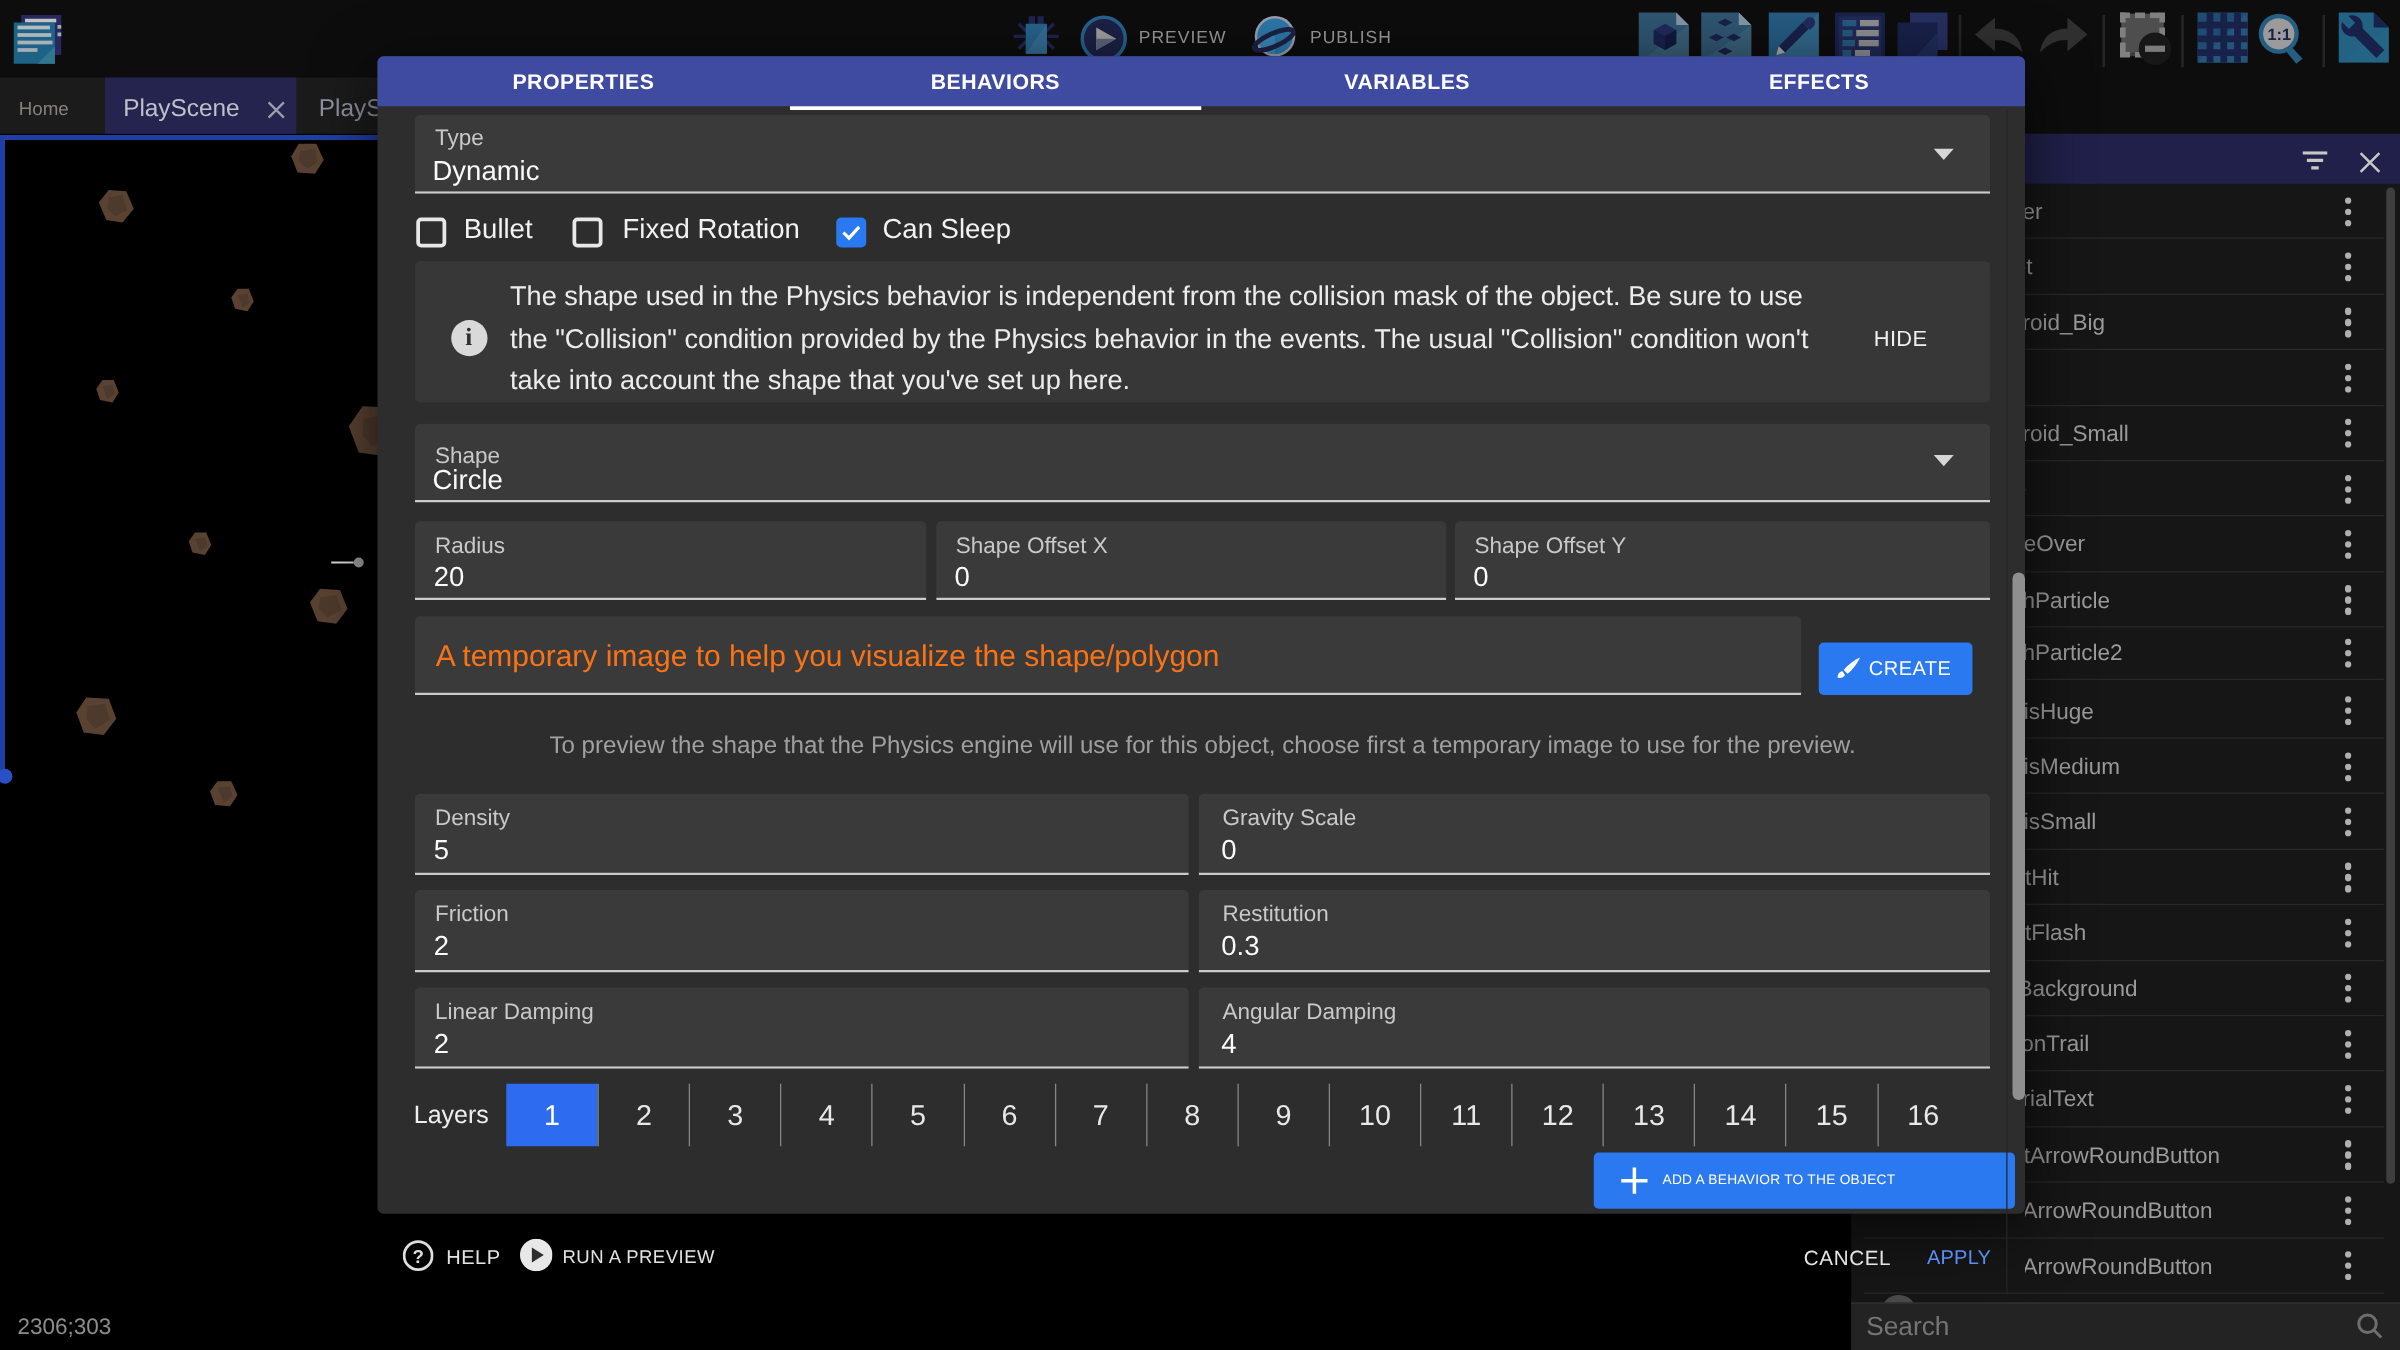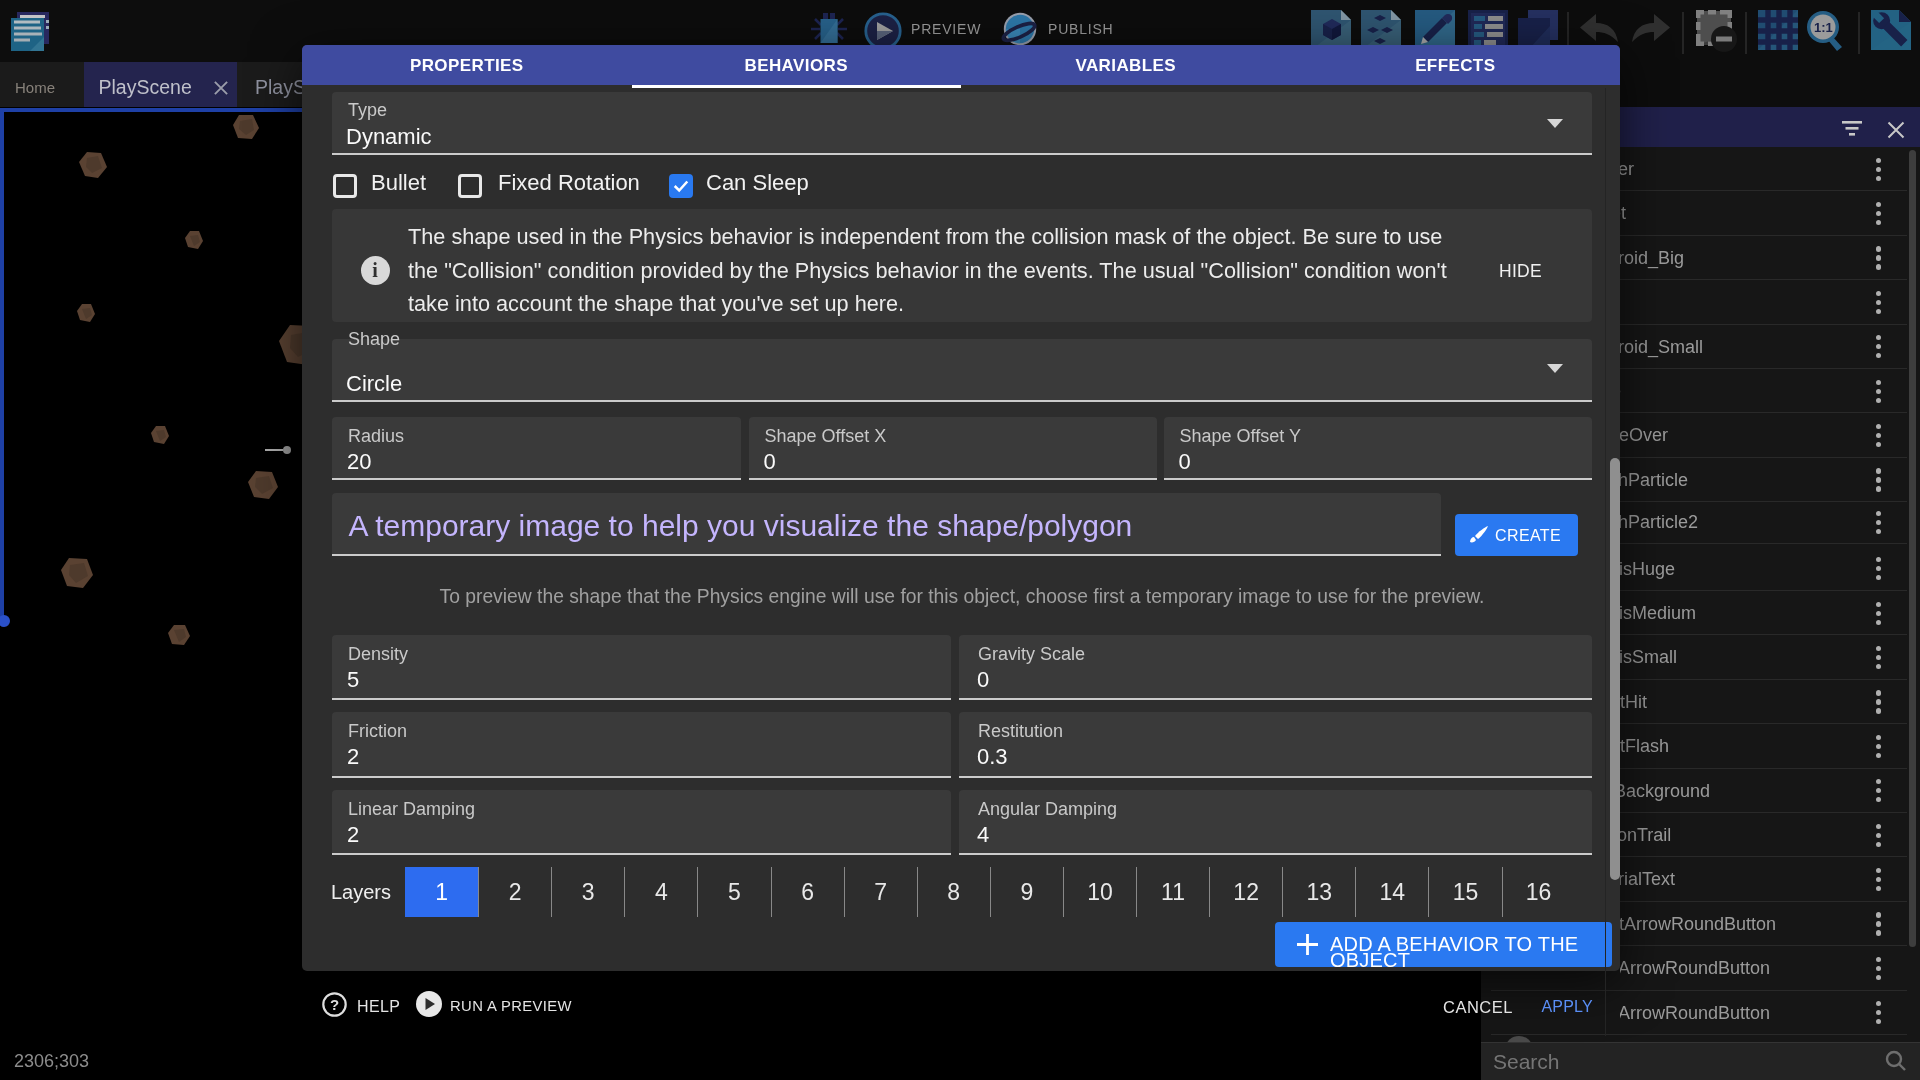--- a/index.html
+++ b/index.html
@@ -490,36 +490,36 @@
     </div>
     <div class="cblabel" style="left:404px; top:127.4px;">Can Sleep</div>
 
     <div class="abs" style="left:30px; top:164px; width:1260px; height:113px; background:#373737; border-radius:4px;"></div>
     <div class="abs" style="left:58.5px; top:210.5px; width:29px; height:29px; border-radius:50%; background:#d9d9d9;"></div>
     <div class="abs" style="left:58.5px; top:210.5px; width:29px; height:29px; text-align:center; font-size:20px; font-weight:700; color:#303030; line-height:29px; font-family:'Liberation Serif',serif;">i</div>
     <div class="abs" style="left:106px; top:175.3px; width:1180px; font-size:21.7px; line-height:33.4px; color:#ececec;">The shape used in the Physics behavior is independent from the collision mask of the object. Be sure to use<br>the "Collision" condition provided by the Physics behavior in the events. The usual "Collision" condition won't<br>take into account the shape that you've set up here.</div>
     <div class="abs" style="left:1197px; top:218.1px; font-size:17.5px; font-weight:500; letter-spacing:0.3px; color:#f0f0f0; line-height:17.5px;">HIDE</div>
 
     <div class="fbox" style="left:30px; top:293.5px; width:1260px; height:63px;"></div>
-    <div class="flabel" style="left:46px; top:285px; line-height:18px;">Shape</div>
+    <div class="flabel" style="left:46px; top:310px; line-height:18px;">Shape</div>
     <div class="fvalue" style="top:328px;">Circle</div>
     <div class="caret" style="left:1245px; top:319px;"></div>
 
     <div class="fbox" style="left:30px; top:372px; width:409px; height:63px;"></div>
     <div class="flabel" style="left:46px; top:381.9px; line-height:18px;">Radius</div>
     <div class="fvalue" style="left:45px; top:406.4px;">20</div>
     <div class="fbox" style="left:446.5px; top:372px; width:408.5px; height:63px;"></div>
     <div class="flabel" style="left:462.5px; top:381.9px; line-height:18px;">Shape Offset X</div>
     <div class="fvalue" style="left:461.5px; top:406.4px;">0</div>
     <div class="fbox" style="left:861.5px; top:372px; width:428.5px; height:63px;"></div>
     <div class="flabel" style="left:877.5px; top:381.9px; line-height:18px;">Shape Offset Y</div>
     <div class="fvalue" style="left:876.5px; top:406.4px;">0</div>
 
     <div class="fbox" style="left:30px; top:448px; width:1109px; height:63px;"></div>
-    <div class="abs" style="left:46.5px; top:470px; font-size:30px; line-height:22px; color:#c4b5fd;">A temporary image to help you visualize the shape/polygon</div>
+    <div class="abs" style="left:46.5px; top:470px; font-size:24px; line-height:22px; color:#f97316;">A temporary image to help you visualize the shape/polygon</div>
     <div class="bluebtn" style="left:1153px; top:469px; width:123px; height:42px;">
       <svg style="position:absolute; left:13px; top:11px;" width="22" height="20" viewBox="0 0 22 20">
         <path d="M20 1 C17 2 10 7 7 11 L10 14 C14 11 19 4 20 1 Z" fill="#fff"></path>
         <path d="M6 12 C4 12 2 14 2 17 C4 18 7 17 8 15 Z" fill="#fff"></path>
       </svg>
       <div class="abs" style="left:40px; top:13px; font-size:16px; font-weight:500; letter-spacing:0.4px;">CREATE</div>
     </div>
 
     <div class="abs" style="left:30px; top:542.3px; width:1260px; text-align:center; font-size:19.3px; line-height:19.3px; color:#a0a0a0;">To preview the shape that the Physics engine will use for this object, choose first a temporary image to use for the preview.</div>
 
@@ -561,21 +561,21 @@
       <div class="abs lcell" style="left:877.2px;">13</div>
       <div class="abs lcell" style="left:950.3px;">14</div>
       <div class="abs lcell" style="left:1023.4px;">15</div>
       <div class="abs lcell" style="left:1096.5px;">16</div>
     </div>
 
     <div class="bluebtn" style="left:973px; top:877px; width:337px; height:45px;">
       <svg style="position:absolute; left:21px; top:11px;" width="23" height="23" viewBox="0 0 23 23">
         <path d="M11.5 1 V22 M1 11.5 H22" stroke="#fff" stroke-width="2.8"></path>
       </svg>
-      <div class="abs" style="left:55px; top:15px; font-size:20px; font-weight:500; letter-spacing:0.2px; line-height:15.8px;">ADD A BEHAVIOR TO THE OBJECT</div>
+      <div class="abs" style="left:55px; top:15px; font-size:11px; font-weight:500; letter-spacing:0.2px; line-height:15.8px;">ADD A BEHAVIOR TO THE OBJECT</div>
     </div>
 
     <svg class="abs" style="left:20px; top:946.5px;" width="25" height="25" viewBox="0 0 25 25">
       <circle cx="12.5" cy="12.5" r="11.2" fill="none" stroke="#dedede" stroke-width="2.2"></circle>
       <text x="12.5" y="18" text-anchor="middle" font-size="15" font-weight="700" fill="#dedede" font-family="Liberation Sans">?</text>
     </svg>
     <div class="abs" style="left:55px; top:953.6px; font-size:16px; font-weight:500; letter-spacing:0.4px; color:#e4e4e4; line-height:16px;">HELP</div>
     <svg class="abs" style="left:114px; top:946px;" width="26" height="26" viewBox="0 0 26 26">
       <circle cx="13" cy="13" r="13" fill="#e8e8e8"></circle>
       <path d="M9.5 7 L19 13 L9.5 19 Z" fill="#2d2d2d"></path>

